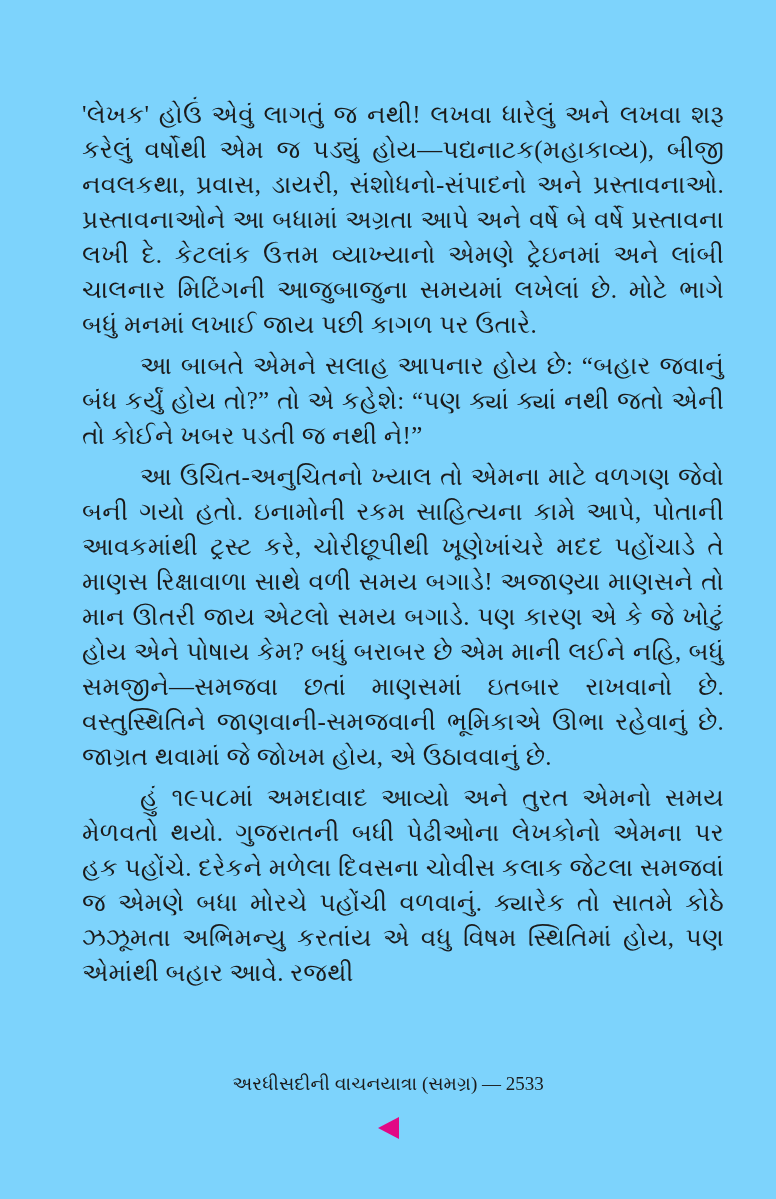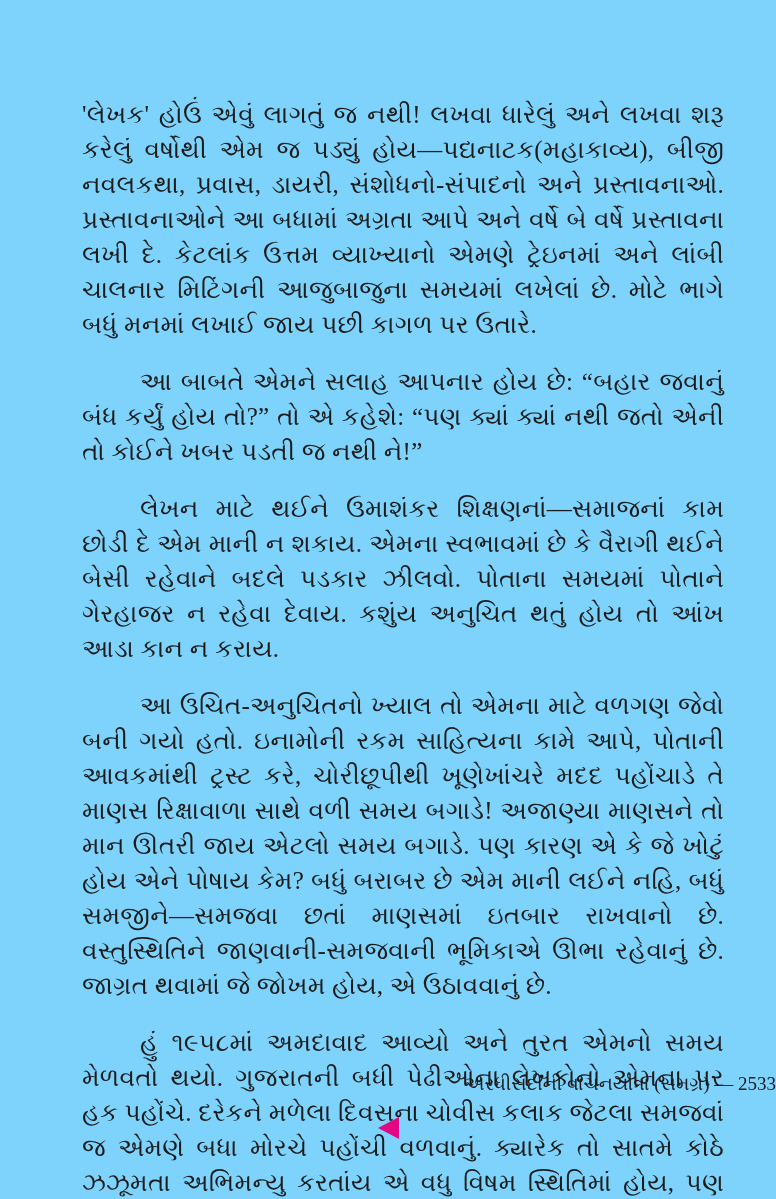--- a/index.html
+++ b/index.html
@@ -20,28 +20,28 @@
     top: 97px;
     width: 642px;
   }
   .text-block p {
     margin: 0;
     font-size: 25px;
     line-height: 35px;
     text-align: justify;
     letter-spacing: 0.2px;
   }
-  .text-block p + p { margin-top: 22px; }
+  .text-block p + p { margin-top: 6px; }
   .text-block p.indent { text-indent: 58px; }
   .page-footer {
     position: absolute;
     top: 1072px;
     left: 0;
     width: 100%;
-    text-align: right;
+    text-align: center;
     font-size: 19px;
     line-height: 24px;
     color: var(--ink);
   }
   .prev-btn {
     position: absolute;
     top: 1113px;
     left: 50%;
     transform: translateX(-50%);
     width: 34px;
@@ -63,21 +63,20 @@
   }
 </style>
 </head>
 <body>
 
 <div class="page">
 
   <main class="text-block">
     <p>'લેખક' હોઉં એવું લાગતું જ નથી! લખવા ધારેલું અને લખવા શરૂ કરેલું વર્ષોથી એમ જ પડ્યું હોય—પદ્યનાટક(મહાકાવ્ય), બીજી નવલકથા, પ્રવાસ, ડાયરી, સંશોધનો-સંપાદનો અને પ્રસ્તાવનાઓ. પ્રસ્તાવનાઓને આ બધામાં અગ્રતા આપે અને વર્ષે બે વર્ષે પ્રસ્તાવના લખી દે. કેટલાંક ઉત્તમ વ્યાખ્યાનો એમણે ટ્રેઇનમાં અને લાંબી ચાલનાર મિટિંગની આજુબાજુના સમયમાં લખેલાં છે. મોટે ભાગે બધું મનમાં લખાઈ જાય પછી કાગળ પર ઉતારે.</p>
     <p class="indent">આ બાબતે એમને સલાહ આપનાર હોય છે: “બહાર જવાનું બંધ કર્યું હોય તો?” તો એ કહેશે: “પણ ક્યાં ક્યાં નથી જતો એની તો કોઈને ખબર પડતી જ નથી ને!”</p>
-    <p class="indent">લેખન માટે થઈને ઉમાશંકર શિક્ષણનાં—સમાજનાં કામ છોડી દે એમ માની ન શકાય. એમના સ્વભાવમાં છે કે વૈરાગી થઈને બેસી રહેવાને બદલે પડકાર ઝીલવો. પોતાના સમયમાં પોતાને ગેરહાજર ન રહેવા દેવાય. કશુંય અનુચિત થતું હોય તો આંખ આડા કાન ન કરાય.</p>
     <p class="indent">આ ઉચિત-અનુચિતનો ખ્યાલ તો એમના માટે વળગણ જેવો બની ગયો હતો. ઇનામોની રકમ સાહિત્યના કામે આપે, પોતાની આવકમાંથી ટ્રસ્ટ કરે, ચોરીછૂપીથી ખૂણેખાંચરે મદદ પહોંચાડે તે માણસ રિક્ષાવાળા સાથે વળી સમય બગાડે! અજાણ્યા માણસને તો માન ઊતરી જાય એટલો સમય બગાડે. પણ કારણ એ કે જે ખોટું હોય એને પોષાય કેમ? બધું બરાબર છે એમ માની લઈને નહિ, બધું સમજીને—સમજવા છતાં માણસમાં ઇતબાર રાખવાનો છે. વસ્તુસ્થિતિને જાણવાની-સમજવાની ભૂમિકાએ ઊભા રહેવાનું છે. જાગ્રત થવામાં જે જોખમ હોય, એ ઉઠાવવાનું છે.</p>
     <p class="indent">હું ૧૯૫૮માં અમદાવાદ આવ્યો અને તુરત એમનો સમય મેળવતો થયો. ગુજરાતની બધી પેઢીઓના લેખકોનો એમના પર હક પહોંચે. દરેકને મળેલા દિવસના ચોવીસ કલાક જેટલા સમજવાં જ એમણે બધા મોરચે પહોંચી વળવાનું. ક્યારેક તો સાતમે કોઠે ઝઝૂમતા અભિમન્યુ કરતાંય એ વધુ વિષમ સ્થિતિમાં હોય, પણ એમાંથી બહાર આવે. રજથી</p>
   </main>
 
   <footer class="page-footer">
     <span>અરધીસદીની વાચનયાત્રા (સમગ્ર) — 2533</span>
   </footer>
 
   <button class="prev-btn" type="button">
     <span class="tri-left"></span>

